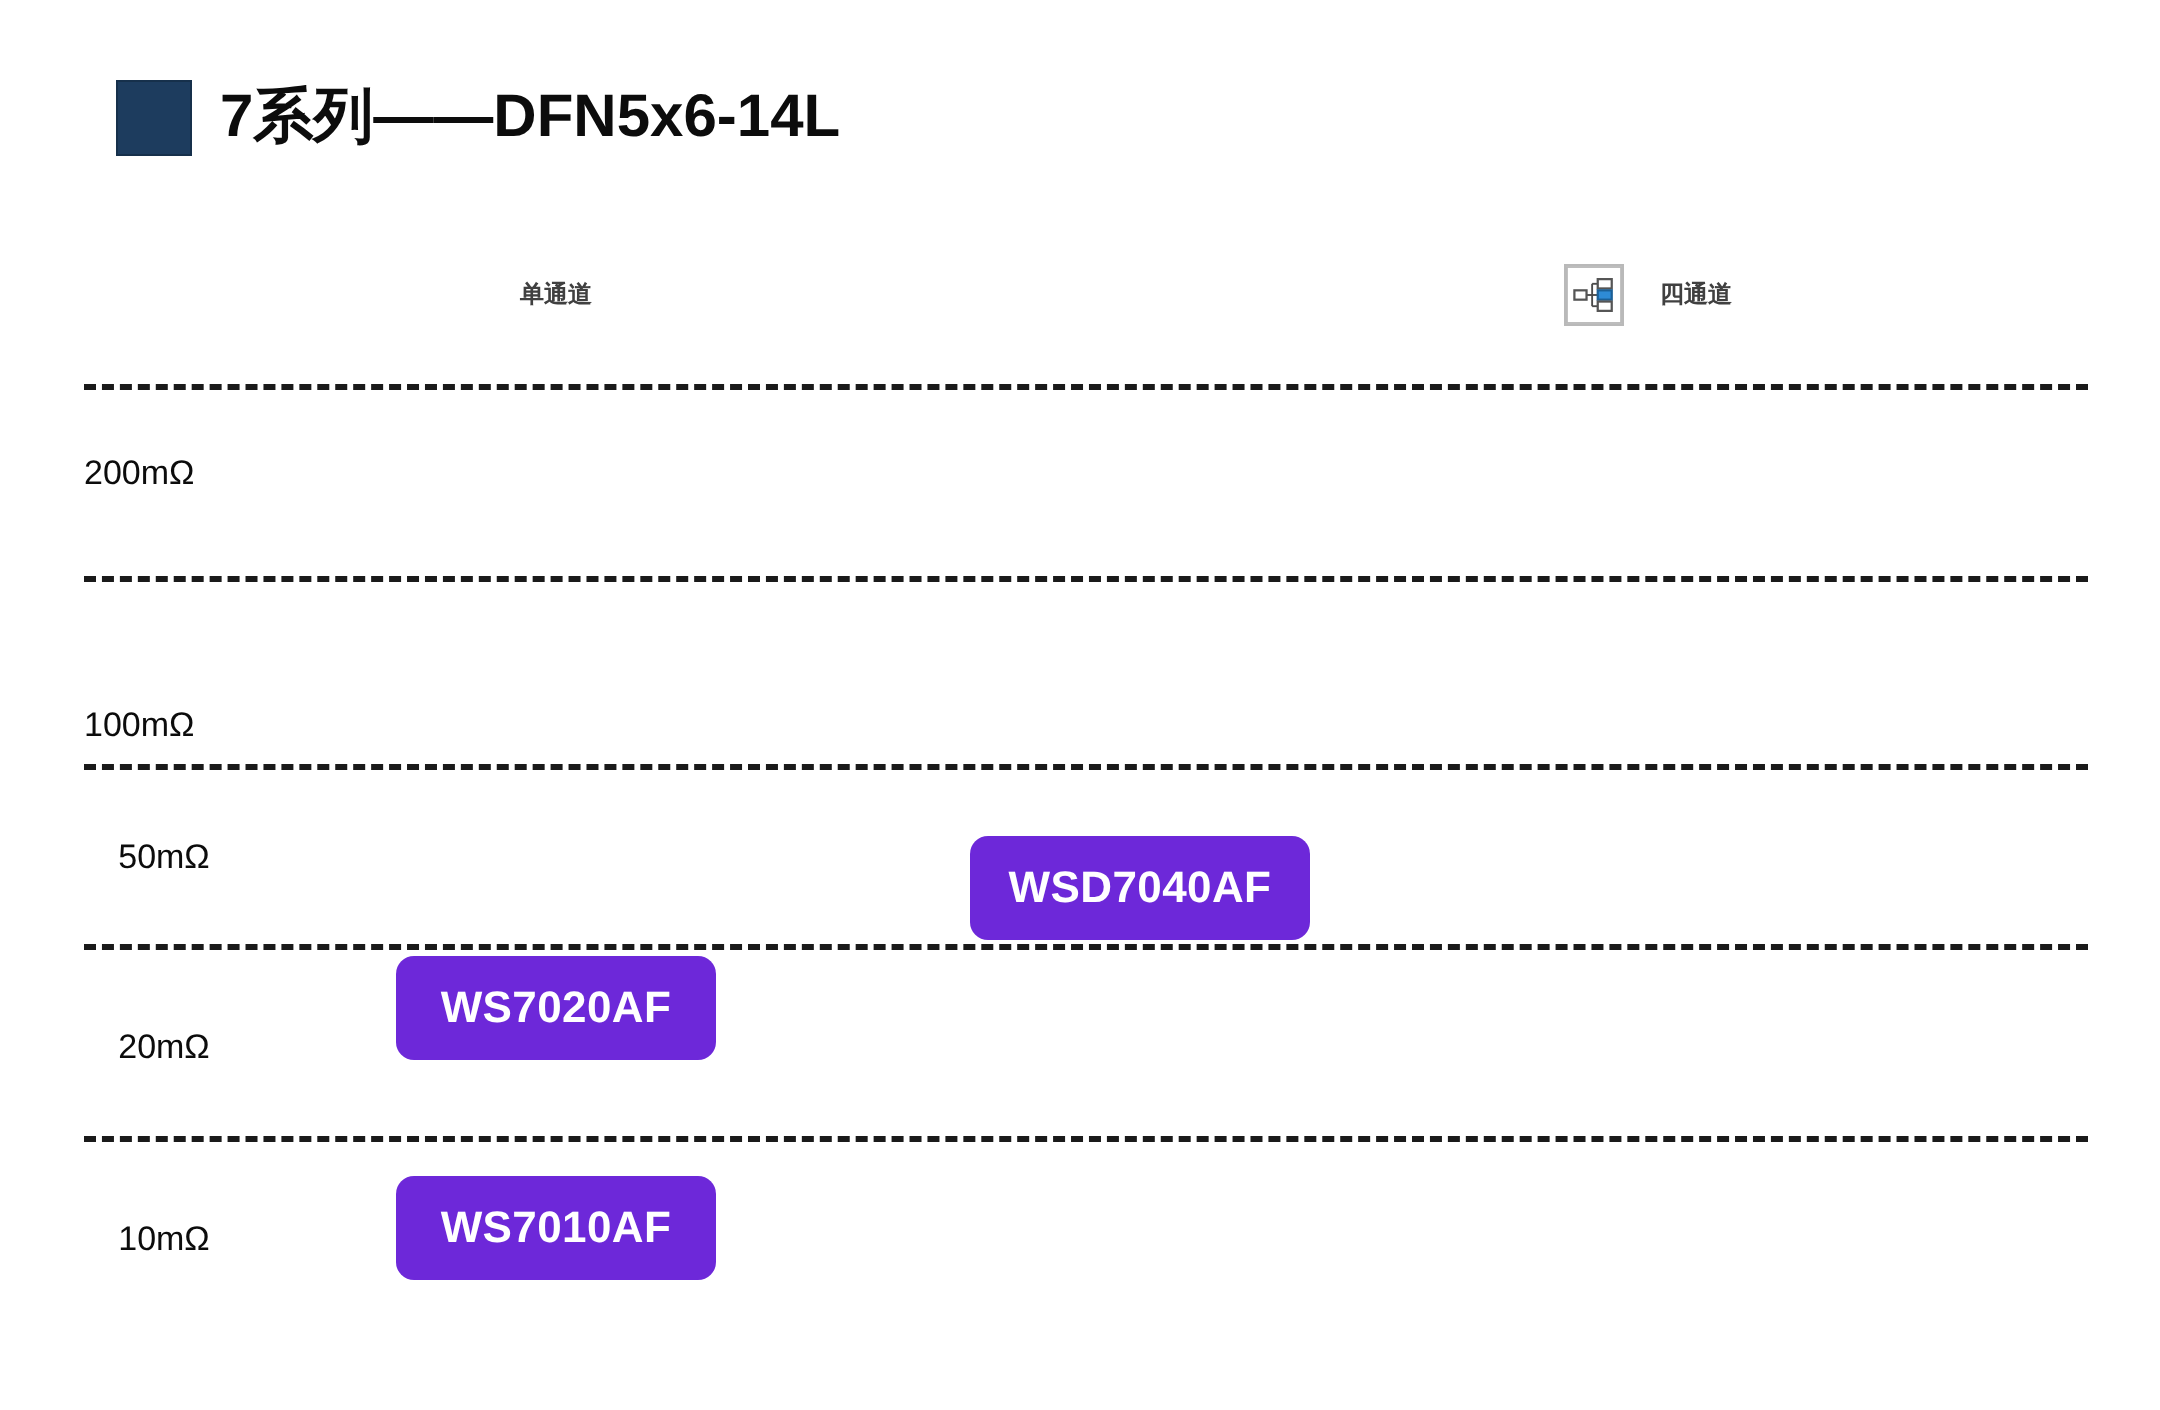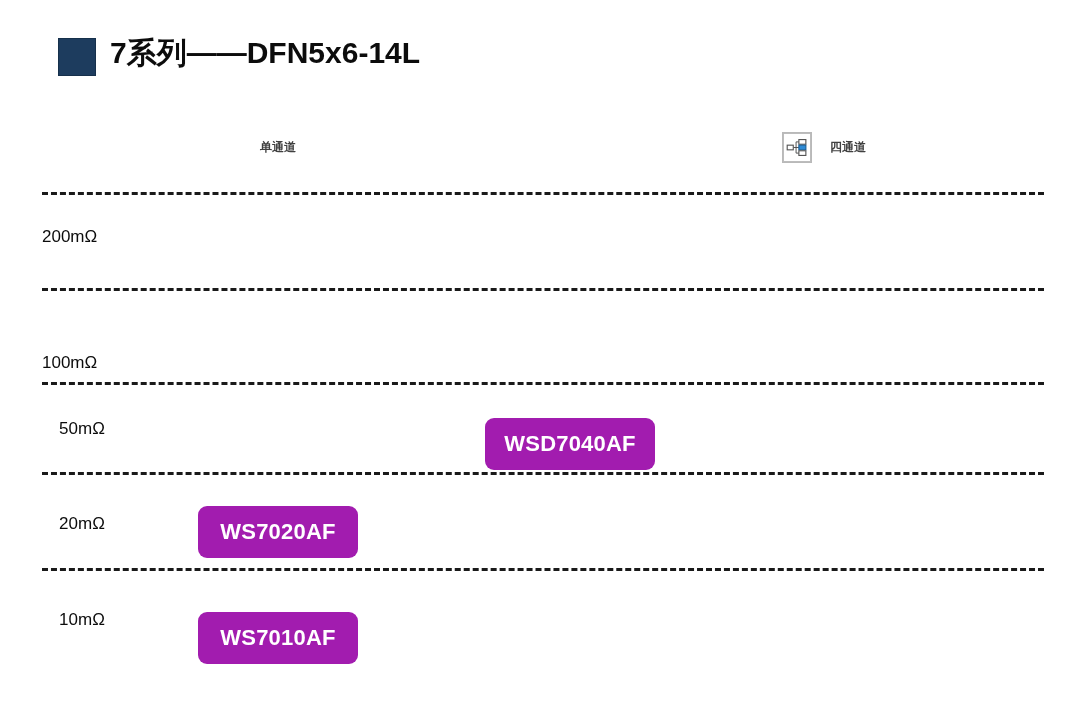--- a/index.html
+++ b/index.html
@@ -23,20 +23,21 @@
     height: 705px;
     background: #ffffff;
   }
 
   
   .title-row {
     position: absolute;
     left: 58px;
     top: 38px;
     display: flex;
+    align-items: center;
     height: 42px;
   }
   .title-square {
     width: 38px;
     height: 38px;
     background: #1d3c5e;
     border: 1px solid #16304b;
     box-sizing: border-box;
     flex: 0 0 auto;
   }
@@ -99,21 +100,21 @@
     white-space: nowrap;
     color: #0c0c0c;
   }
   .row-label.wide { text-align: left; left: 42px; width: 100px; }
 
   
   .chip {
     position: absolute;
     height: 52px;
     border-radius: 9px;
-    background: #a21caf;
+    background: #6d28d9;
     color: #ffffff;
     font-size: 22px;
     font-weight: bold;
     letter-spacing: 0.2px;
     display: flex;
     align-items: center;
     justify-content: center;
     white-space: nowrap;
     box-sizing: border-box;
   }
@@ -160,16 +161,16 @@
   <div class="row-line" style="top:472px;"></div>
   <div class="row-line" style="top:568px;"></div>
 
   <div class="row-label wide" style="top:226px;">200mΩ</div>
   <div class="row-label wide" style="top:306px;margin-top:46px;">100mΩ</div>
   <div class="row-label" style="top:418px;">50mΩ</div>
   <div class="row-label" style="top:513px;">20mΩ</div>
   <div class="row-label" style="top:609px;">10mΩ</div>
 
   <div class="chip col-dual" style="top:418px;">WSD7040AF</div>
-  <div class="chip col-single" style="top:506px;">WS7020AF</div>
-  <div class="chip col-single" style="top:612px;">WS7010AF</div>
+  <div class="chip col-single" style="top:478px;">WS7020AF</div>
+  <div class="chip col-single" style="top:588px;">WS7010AF</div>
 
 </div>
 
 </body></html>

